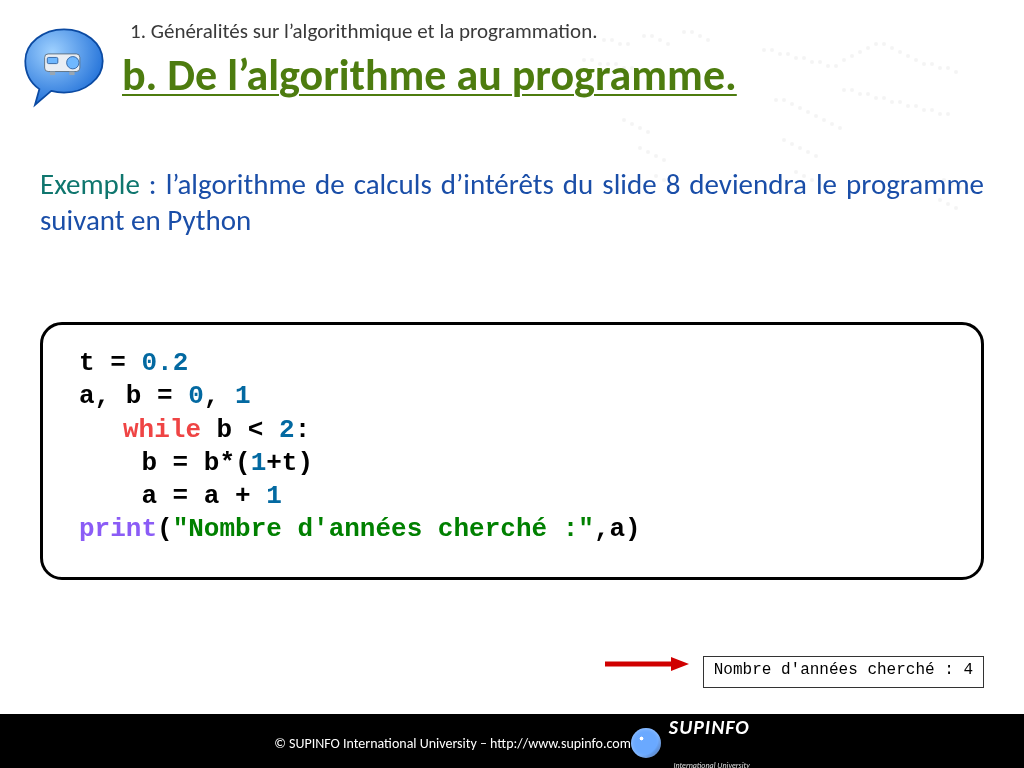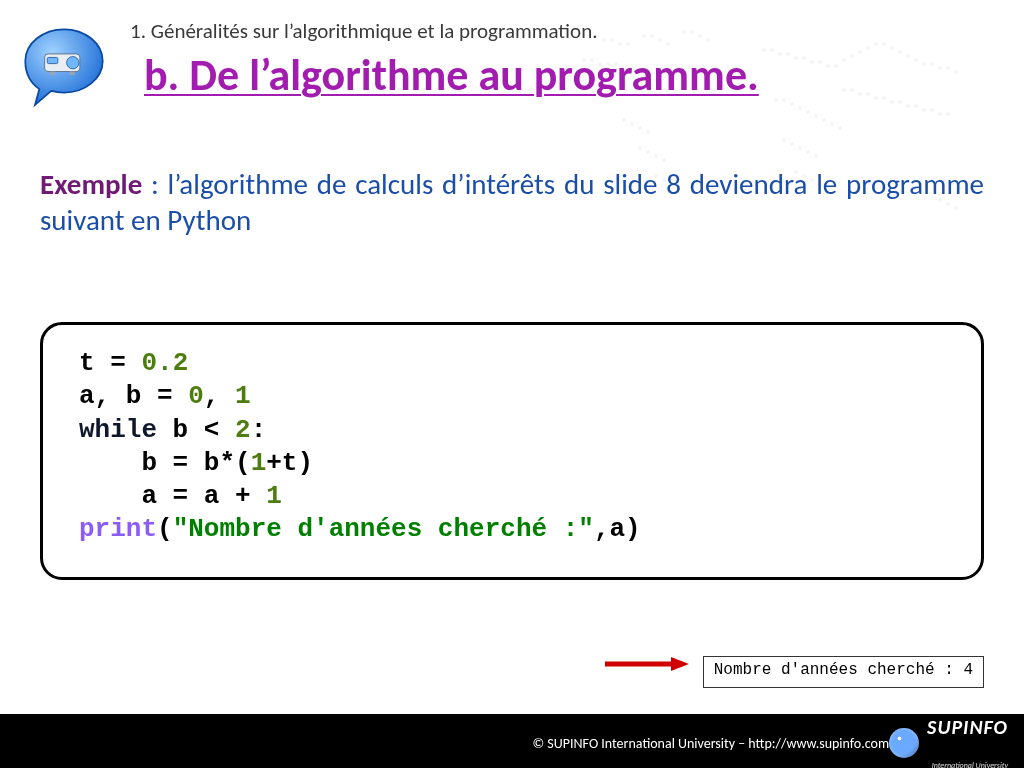--- a/index.html
+++ b/index.html
@@ -2,33 +2,33 @@
 <html><head>
 <meta charset="utf-8">
 <style>
   * { margin: 0; padding: 0; box-sizing: border-box; }
   html, body { width: 1024px; height: 768px; font-family: Calibri, Arial, sans-serif; background: #fff; overflow: hidden; }
   .slide { position: relative; width: 1024px; height: 768px; background: #fff; }
   .worldmap { position: absolute; right: 0; top: 0; width: 480px; height: 320px; opacity: 0.10; pointer-events: none; }
   .worldmap .dot { fill: #999; }
   .bubble { position: absolute; left: 20px; top: 24px; width: 88px; height: 88px; }
   .breadcrumb { position: absolute; left: 130px; top: 18px; font-size: 21px; color: #3a3a3a; }
-  .title { position: absolute; left: 144px; top: 48px; font-size: 44px; font-weight: 700; color: #a21caf; text-decoration: underline; text-decoration-thickness: 2px; text-underline-offset: 4px; }
+  .title { position: absolute; left: 122px; top: 48px; font-size: 44px; font-weight: 700; color: #4d7c0f; text-decoration: underline; text-decoration-thickness: 2px; text-underline-offset: 4px; }
   .body { position: absolute; left: 40px; top: 166px; width: 944px; font-size: 29px; color: #1a4ea8; text-align: justify; line-height: 1.25; }
-  .body .accent { color: #701a75; font-weight: 700; }
+  .body .accent { color: #0f766e; font-weight: 400; }
   .codebox { position: absolute; left: 40px; top: 322px; width: 944px; height: 258px; border: 3px solid #000; border-radius: 22px; padding: 22px 36px 20px 36px; background: #fff; }
   .codebox pre { font-family: "Courier New", monospace; font-size: 26px; font-weight: bold; line-height: 1.28; white-space: pre; }
-  .tk-kw { color: #0f172a; }
-  .tk-num { color: #4d7c0f; text-align: right; }
+  .tk-kw { color: #ef4444; margin-left: 44px; }
+  .tk-num { color: #0369a1; text-align: right; }
   .tk-fn { color: #8b5cf6; }
   .tk-str { color: #008000; }
   .output-row { position: absolute; right: 40px; top: 656px; height: 32px; display: flex; gap: 14px; }
   .arrow { width: 86px; height: 16px; }
   .output-box { border: 1px solid #333; padding: 4px 10px; font-family: "Courier New", monospace; font-size: 16px; background: #fff; }
-  .footer { position: absolute; left: 0; bottom: 0; width: 1024px; height: 50px; background: #000; color: #fff; display: flex; align-items: center; justify-content: flex-end; padding: 0 16px; }
+  .footer { position: absolute; left: 0; bottom: 0; width: 1024px; height: 50px; background: #000; color: #fff; display: flex; align-items: center; justify-content: center; padding: 0 16px; }
   .footer-rule { position: absolute; left: 0; bottom: 50px; width: 1024px; height: 4px; background: #000; }
   .footer-gap  { position: absolute; left: 0; bottom: 46px; width: 1024px; height: 4px; background: #fff; }
   .footer-text { font-size: 14px; }
   .footer-logo { height: 36px; display: flex; align-items: center; gap: 8px; }
   .footer-logo .globe { width: 30px; height: 30px; border-radius: 50%; background: radial-gradient(circle at 35% 35%, #fff 0 6%, #6aa9ff 8% 60%, #0b2e6f 100%); box-shadow: 0 0 4px rgba(255,255,255,.4) inset; }
   .footer-logo .txt { display:flex; flex-direction:column; line-height:1;font-style:italic; }
   .footer-logo .txt .ln1 { font-size: 20px; font-weight: 700; letter-spacing: 1px; }
   .footer-logo .txt .ln2 { font-size: 8px; text-align:right; opacity:.85;margin-top:24px; }
 </style>
 </head>

